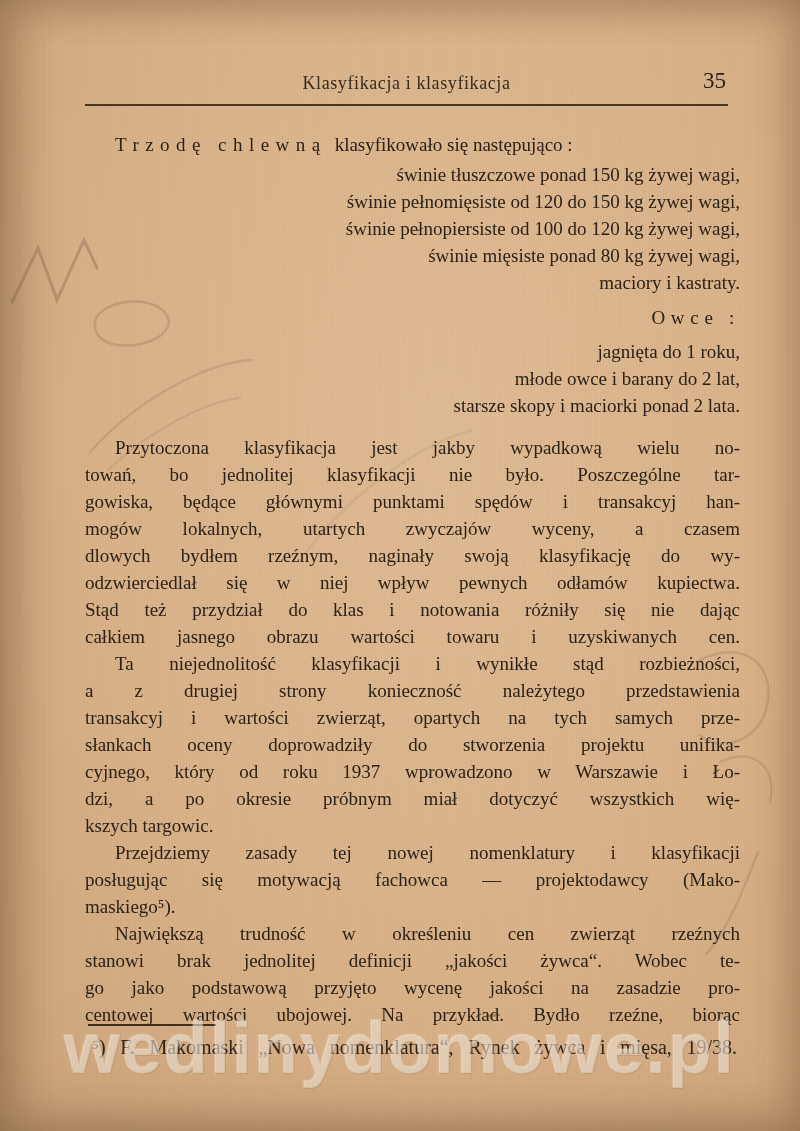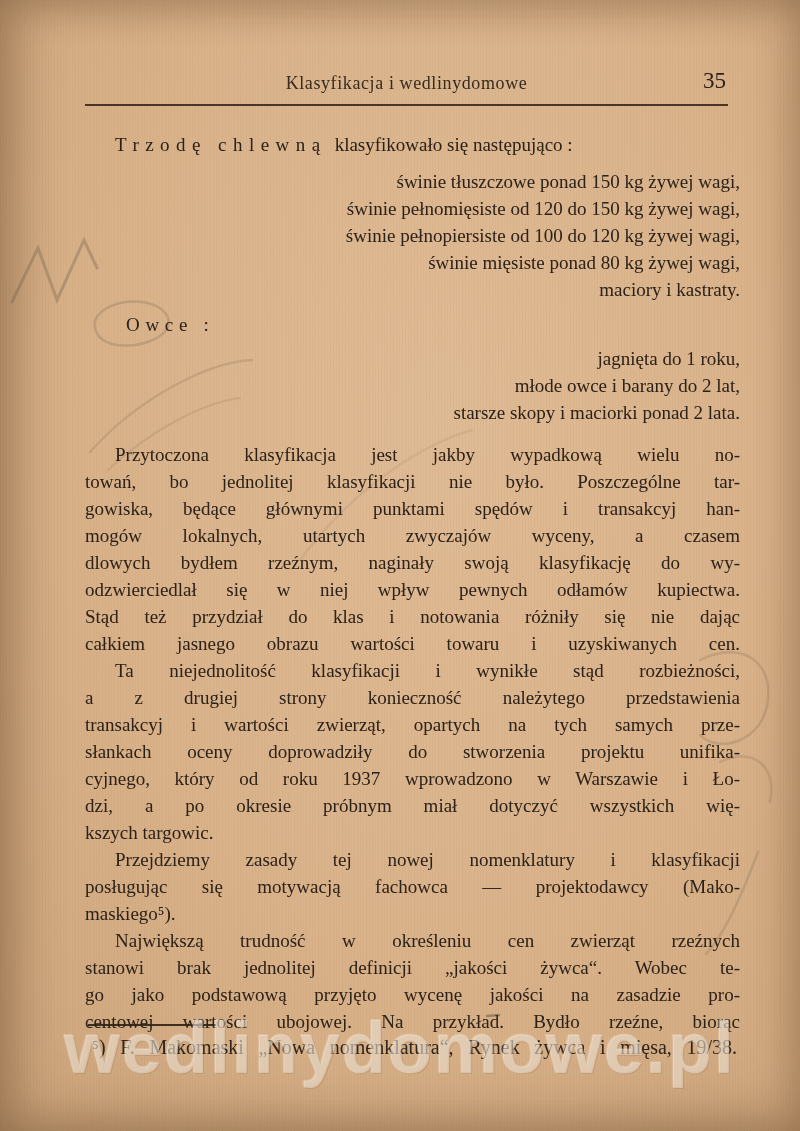--- a/index.html
+++ b/index.html
@@ -26,25 +26,25 @@
 
   .hdr{position:absolute;top:73px;left:85px;width:643px;}
   .hdr-title{text-align:center;font-size:18px;letter-spacing:.6px;color:#382b1e;}
   .hdr-page{position:absolute;right:2px;top:-5px;font-size:23px;color:#2b2118;}
   .hdr-rule{position:absolute;top:104px;left:85px;width:643px;height:2px;background:rgba(45,33,22,.85);}
 
   .content{position:absolute;left:85px;top:131px;width:655px;font-size:19px;line-height:27px;}
   .line{text-align:justify;}
   .j{text-align-last:justify;}
   .ind{text-indent:30px;}
-  .heading{margin-bottom:10px;text-indent:30px;}
+  .heading{margin-bottom:3px;text-indent:30px;}
   .heading .sp{letter-spacing:.34em;}
   .heading .rest{margin-left:8px;}
   .list-line{padding-left:80px;text-align:right;}
-  .owce{margin-top:8px;margin-bottom:7px;letter-spacing:.30em;padding-left:5px;text-align:left;margin-left:36px;}
+  .owce{margin-top:8px;margin-bottom:7px;letter-spacing:.30em;padding-left:5px;text-align:right;margin-left:36px;}
   .para{margin:0;}
   .para.first{margin-top:15px;}
 
   .fn-rule{position:absolute;left:88px;top:1024px;width:128px;height:2px;background:rgba(45,33,22,.9);}
   .footnote{
     position:absolute;left:92px;top:1036px;width:645px;
     font-size:20px;line-height:22px;color:#2e241a;
     text-align:justify;text-align-last:justify;
   }
   .watermark{
@@ -69,21 +69,21 @@
       <path d="M108,470 C150,430 205,402 240,398" stroke-width="2" opacity="0.14"></path>
       <path d="M300,560 C360,480 430,442 472,430" stroke-width="2.5" opacity="0.10"></path>
       <path d="M700,660 C740,640 772,660 768,700 C764,740 720,755 700,735" stroke-width="2.5" opacity="0.20"></path>
       <path d="M720,762 C752,746 778,766 770,802" stroke-width="2.5" opacity="0.18"></path>
       <path d="M758,852 C740,900 722,938 706,954" stroke-width="2.5" opacity="0.20"></path>
       <path d="M487,1016 L499,1015" stroke-width="2.5" opacity="0.55"></path>
     </g>
   </svg>
 
   <header class="hdr">
-    <div class="hdr-title">Klasyfikacja i wedlinydomowe</div>
+    <div class="hdr-title">Klasyfikacja i klasyfikacja</div>
     <div class="hdr-page">35</div>
   </header>
   <div class="hdr-rule"></div>
 
   <main class="content">
 
     <div class="line heading">
       <span class="sp">Trzodę chlewną</span><span class="rest">klasyfikowało się następująco :</span>
     </div>
 

